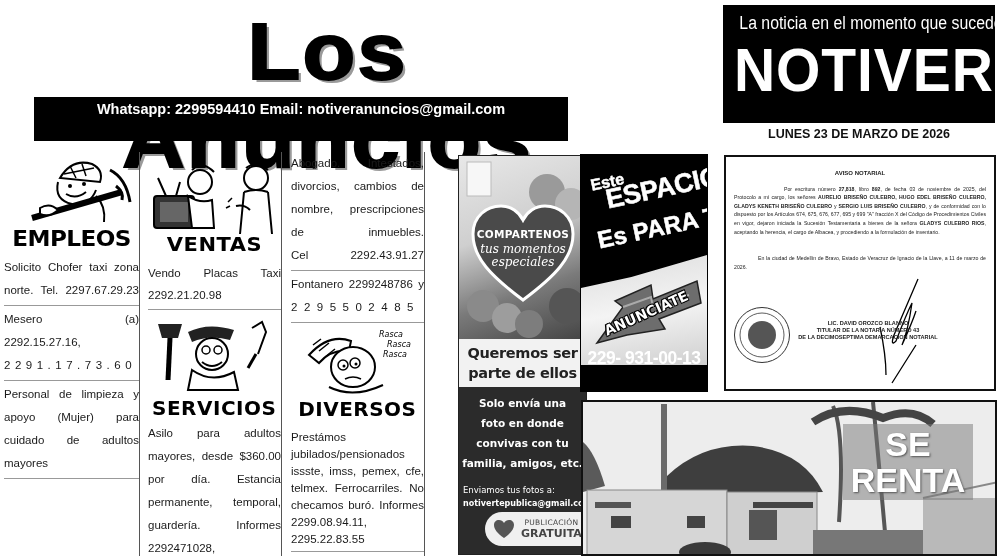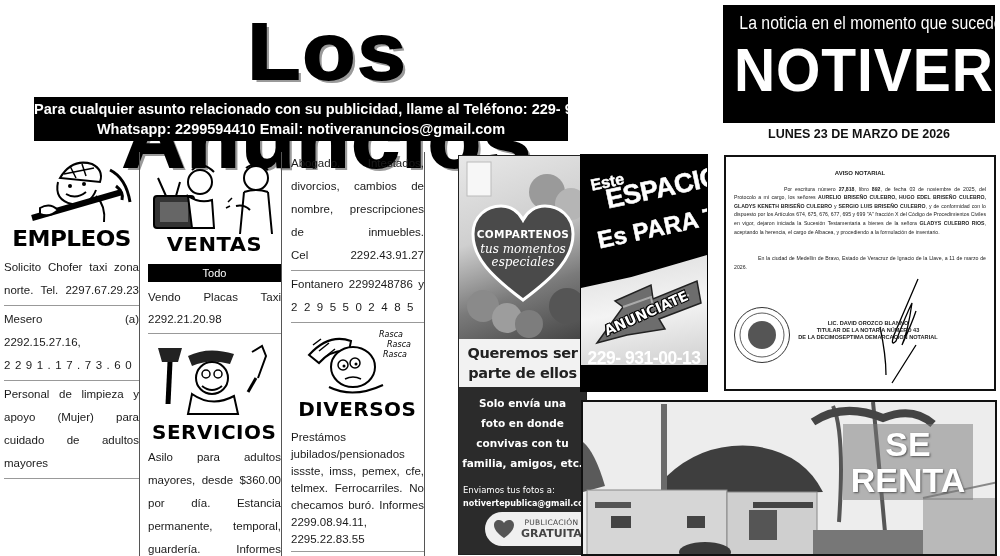--- a/index.html
+++ b/index.html
@@ -183,21 +183,20 @@
       background: rgba(120,120,120,0.5); padding: 2px 0;
     }
 
     svg { display: block; }
   </style>
 </head>
 <body>
 
 <div class="masthead-title">Los Anuncios</div>
 <div class="contact-bar">
-  <div>Para cualquier asunto relacionado con su publicidad, llame al  Teléfono: 229- 931-00-13</div>
   <div>Whatsapp: 2299594410 Email: notiveranuncios@gmail.com</div>
 </div>
 
 <div class="notiver-box">
   <div class="notiver-slogan">La noticia en el momento que sucede</div>
   <div class="notiver-name">NOTIVER</div>
 </div>
 <div class="notiver-date">LUNES 23 DE MARZO DE 2026</div>
 
 <div class="col col1">
@@ -240,21 +239,20 @@
       <path d="M40 10 Q50 0 62 12" stroke="#000" stroke-width="2" fill="none"></path>
       <path d="M36 36 Q48 44 60 40 L62 68 L40 68 Z" fill="#fff" stroke="#000" stroke-width="2"></path>
       <circle cx="104" cy="18" r="12" fill="#fff" stroke="#000" stroke-width="2"></circle>
       <path d="M94 8 Q104 0 116 10" stroke="#000" stroke-width="2" fill="none"></path>
       <path d="M92 32 L88 74 M116 32 L120 74 M92 32 Q104 28 116 32" stroke="#000" stroke-width="2" fill="none"></path>
       <path d="M84 46 Q92 44 98 50" stroke="#000" stroke-width="2" fill="none"></path>
       <path d="M76 42 L80 38 M74 48 L78 46" stroke="#000" stroke-width="1.5"></path>
     </svg>
     <div class="section-label" style="font-size:20px;margin-bottom:6px;">VENTAS</div>
   </div>
-  <div class="todo-bar">Todo</div>
   <div class="ad" style="line-height:22px;">
     <div>Vendo Placas Taxi</div>
     <div style="text-align-last:left;">2292.21.20.98</div>
   </div>
   <div class="section-art" style="height:102px;margin-top:8px;">
     <svg class="cartoon" style="left:4px;top:0px;" width="126" height="74" viewBox="0 0 126 74">
       <path d="M6 6 L30 6 L26 20 L10 20 Z" fill="#222"></path>
       <path d="M18 20 L16 62" stroke="#000" stroke-width="5"></path>
       <path d="M36 14 Q56 4 82 12 L78 22 Q58 16 40 24 Z" fill="#222"></path>
       <circle cx="60" cy="36" r="16" fill="#fff" stroke="#000" stroke-width="2"></circle>

